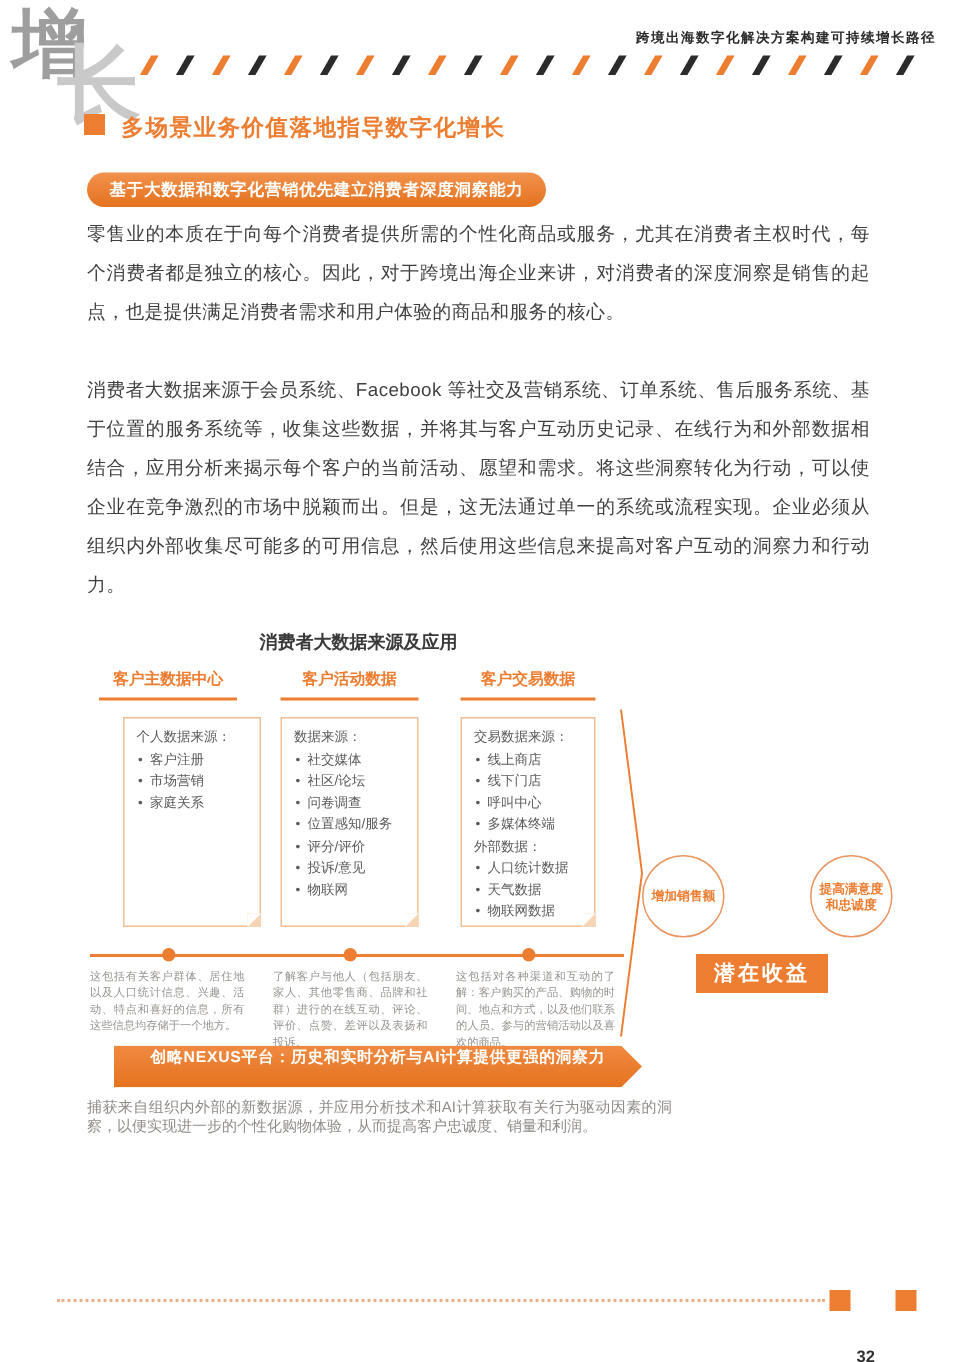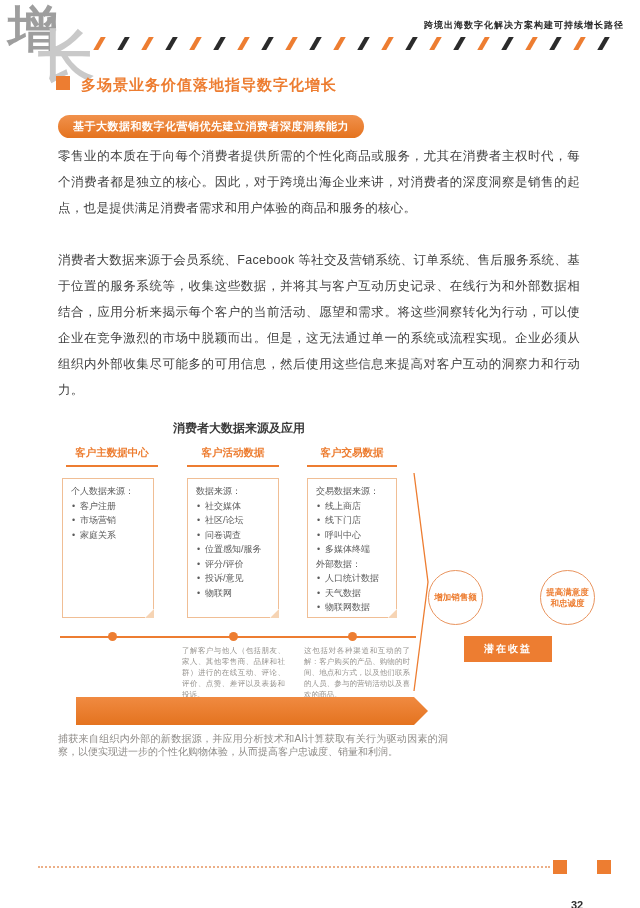--- a/index.html
+++ b/index.html
@@ -42,21 +42,21 @@
   
   .diagram{position:absolute;left:60px;top:420px;width:358px;height:285px;}
   .dg-title{position:absolute;top:0;left:0;width:100%;text-align:center;font-size:12px;font-weight:bold;color:#3a3a3a;}
   .col-header{position:absolute;top:26px;text-align:center;font-size:10.5px;font-weight:bold;color:var(--accent);
               padding-bottom:5px;border-bottom:2px solid var(--accent);}
   .ch1{left:6px;width:92px;}
   .ch2{left:127px;width:92px;}
   .ch3{left:247px;width:90px;}
   .databox{position:absolute;top:58px;height:140px;background:#fff;border:1px solid var(--light-border);
            padding:5px 4px 4px 8px;font-size:9px;color:#5a5a5a;}
-  .db1{left:2px;width:92px;}
+  .db1{left:22px;width:92px;}
   .db2{left:127px;width:92px;}
   .db3{left:247px;width:90px;}
   .databox .fold{position:absolute;right:-1px;bottom:-1px;width:0;height:0;
                  border-bottom:9px solid #F6D4B4;border-left:9px solid #ffffff;}
   .box-label{line-height:14.5px;}
   .box-list{list-style:none;}
   .box-list li{line-height:14.5px;padding-left:9px;position:relative;}
   .box-list li::before{content:"•";position:absolute;left:1px;color:#5a5a5a;}
 
   .timeline{position:absolute;top:216px;left:0;width:356px;height:2px;background:var(--accent);}
@@ -70,21 +70,21 @@
 
   
   .bracket{position:absolute;left:412px;top:470px;}
   .circle{position:absolute;top:570px;width:55px;height:55px;border-radius:50%;border:1.5px solid #E9945E;
           color:var(--accent);font-size:8.5px;font-weight:bold;display:flex;align-items:center;justify-content:center;
           text-align:center;line-height:11px;background:#fff;padding:3px;}
   .c1{left:428px;}
   .c2{left:484px;}
   .c3{left:540px;}
   .benefit-box{position:absolute;left:464px;top:636px;width:88px;height:26px;background:var(--accent);color:#fff;
-               font-size:10px;font-weight:bold;display:flex;align-items:center;justify-content:center;letter-spacing:2px;}
+               font-size:14px;font-weight:bold;display:flex;align-items:center;justify-content:center;letter-spacing:2px;}
 
   
   .nexus{position:absolute;left:76px;top:697px;width:352px;height:28px;background:linear-gradient(180deg,#F08A41,#E4731F);
          color:#fff;text-align:center;padding-top:2px;
          clip-path:polygon(0 0, calc(100% - 14px) 0, 100% 50%, calc(100% - 14px) 100%, 0 100%);}
   .nexus-title{font-size:10.5px;font-weight:bold;line-height:13px;letter-spacing:0.5px;}
   .nexus-sub{font-size:8.5px;line-height:11px;letter-spacing:0.5px;}
   .nexus-body{position:absolute;left:58px;top:732px;width:390px;font-size:10px;line-height:13px;color:#8f8c88;text-align:justify;}
 
   
@@ -182,34 +182,36 @@
           <li>天气数据</li>
           <li>物联网数据</li>
         </ul>
       </div>
 
     <div class="timeline"></div>
     <span class="tdot td1"></span>
     <span class="tdot td2"></span>
     <span class="tdot td3"></span>
 
+    <div class="caption cp1">这包括有关客户群体、居住地以及人口统计信息、兴趣、活动、特点和喜好的信息，所有这些信息均存储于一个地方。</div>
     <div class="caption cp2">了解客户与他人（包括朋友、家人、其他零售商、品牌和社群）进行的在线互动、评论、评价、点赞、差评以及表扬和投诉。</div>
     <div class="caption cp3">这包括对各种渠道和互动的了解：客户购买的产品、购物的时间、地点和方式，以及他们联系的人员、参与的营销活动以及喜欢的商品。</div>
   </div>
 
   <svg class="bracket" width="20" height="224" viewBox="0 0 20 224">
     <polyline points="2,3 16,112 2,221" fill="none" stroke="#ED7D31" stroke-width="1.3"></polyline>
   </svg>
 
   <div class="circle c1">增加销售额</div>
   <div class="circle c3">提高满意度和忠诚度</div>
 
   <div class="benefit-box">潜在收益</div>
 
   <div class="nexus">
+    <div class="nexus-title">创略NEXUS平台：历史和实时分析与AI计算提供更强的洞察力</div>
   </div>
   <p class="nexus-body">捕获来自组织内外部的新数据源，并应用分析技术和AI计算获取有关行为驱动因素的洞察，以便实现进一步的个性化购物体验，从而提高客户忠诚度、销量和利润。</p>
 
   <div class="footer-line"></div>
   <span class="fsq fsq1"></span>
   <span class="page-num">32</span>
   <span class="fsq fsq2"></span>
 
 </div>
 

